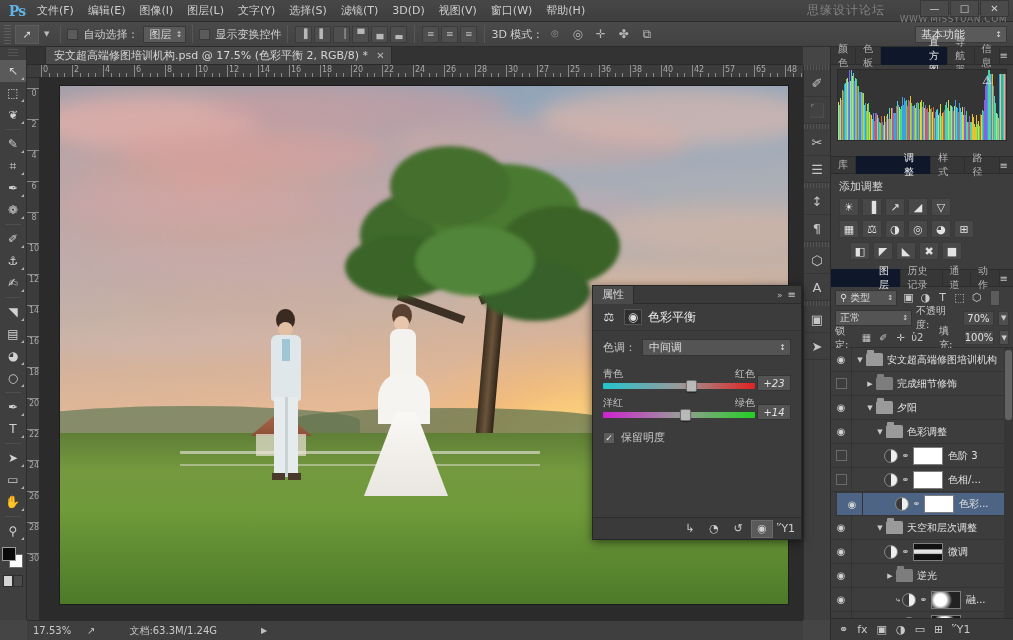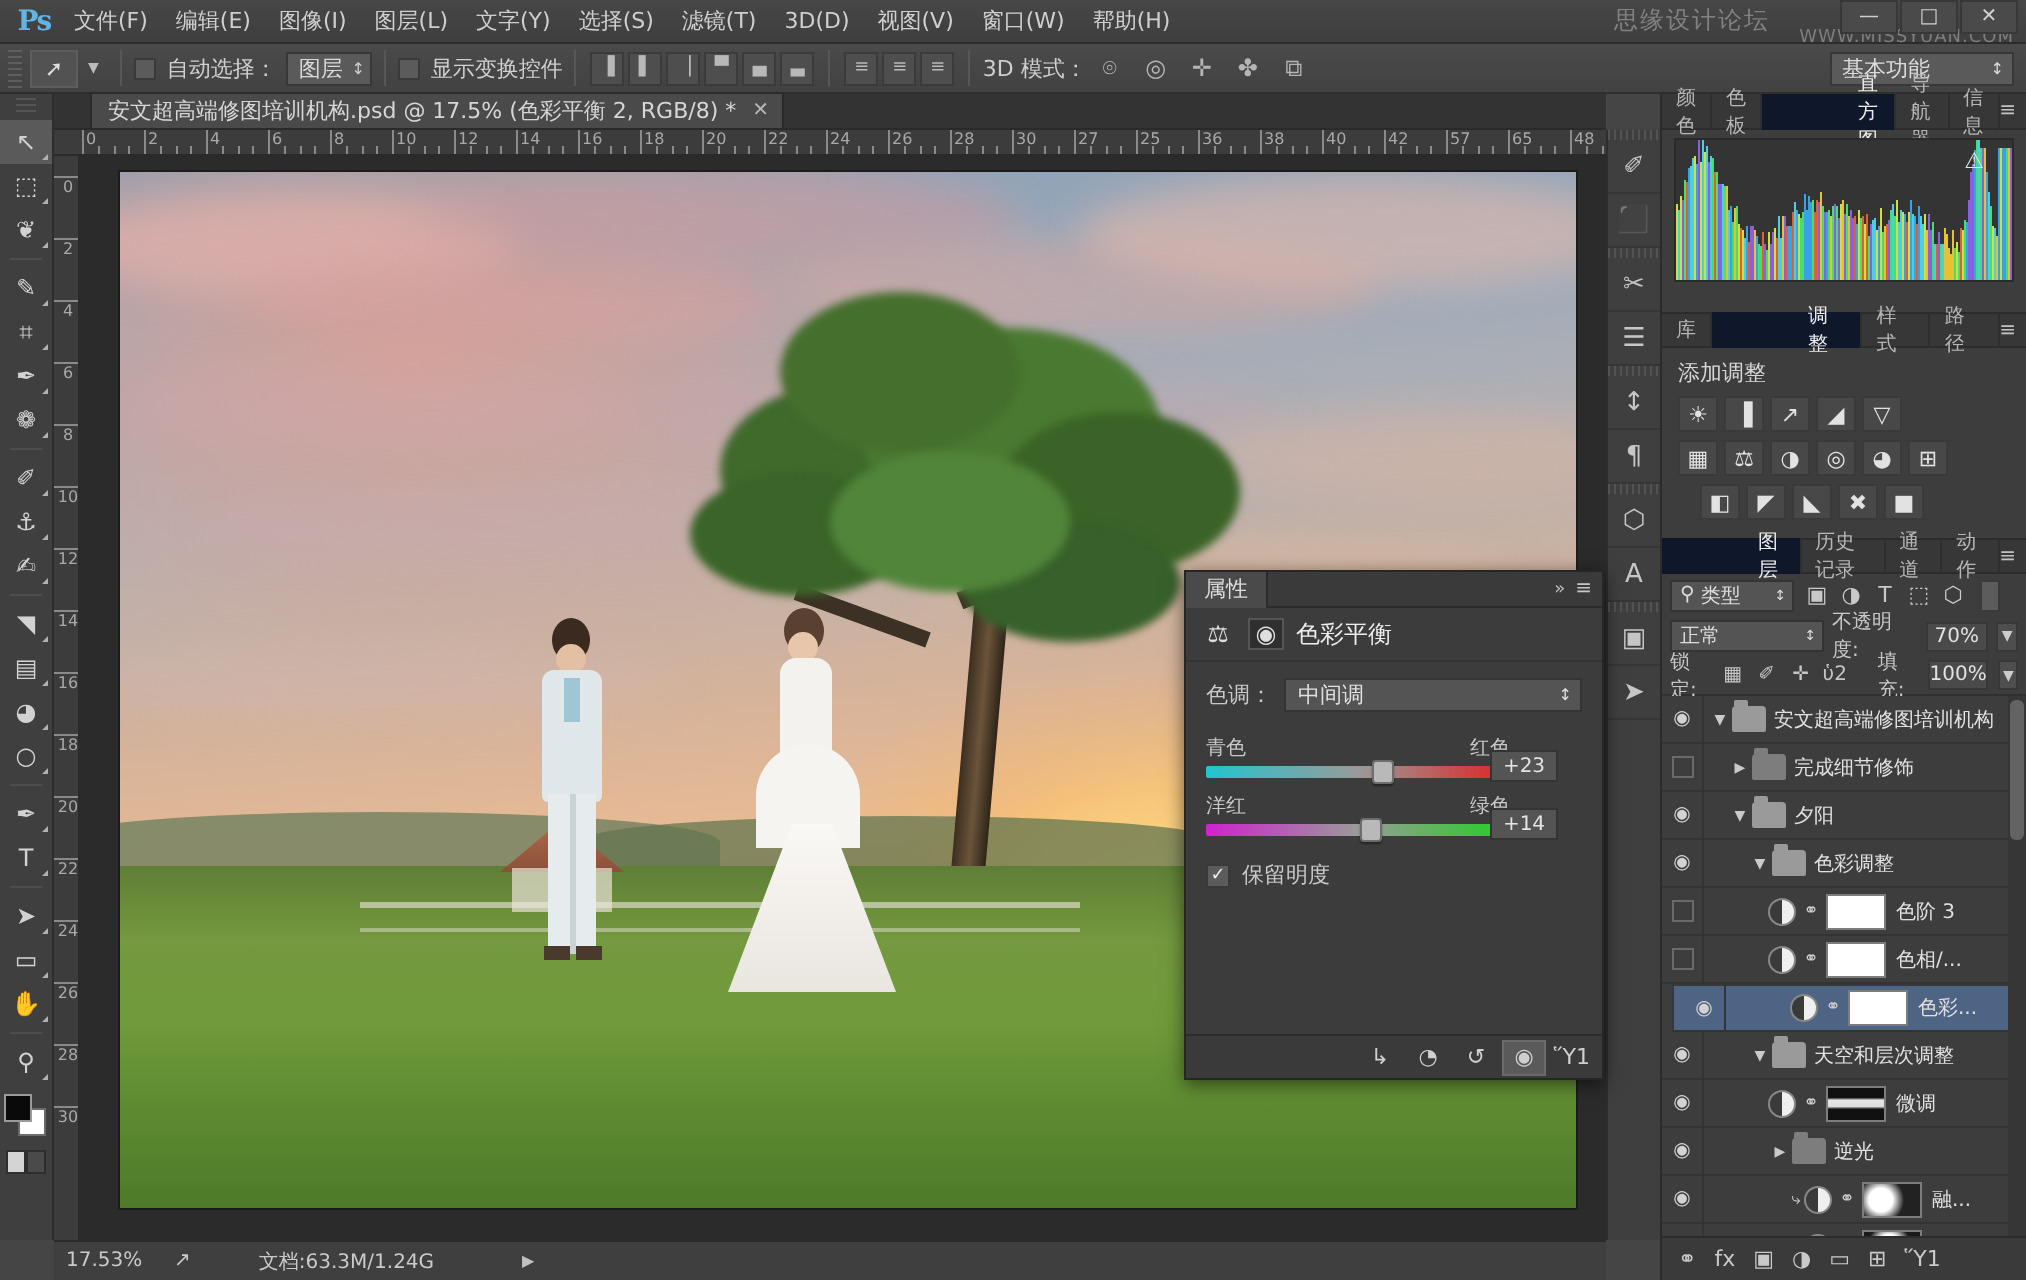--- a/index.html
+++ b/index.html
@@ -132,23 +132,23 @@
   .row-tone { display:flex; align-items:center; gap:6px; margin-bottom:11px; }
   .tone-sel { flex:1; height:17px; background:#545454; border:1px solid #343434; color:#dfdfdf;
     font-size:11px; display:flex; align-items:center; padding:0 14px 0 6px; position:relative; }
   .tone-sel:after { content:"\2195"; position:absolute; right:4px; font-size:8px; }
   .slgroup { margin-bottom:7px; position:relative; }
   .sl-labels { display:flex; justify-content:space-between; font-size:10px; margin-bottom:2px;
     width:152px; }
   .sl-track { width:152px; height:6px; border-radius:1px; position:relative; }
   .sl-knob { position:absolute; top:-3px; width:11px; height:12px; background:#b9b9b9;
     border:1px solid #6d6d6d; border-radius:2px; box-shadow:0 1px 1px rgba(0,0,0,.4); }
-  .sl-val { position:absolute; right:12px; top:10px; width:34px; height:16px; background:#545454;
+  .sl-val { position:absolute; right:0; top:10px; width:34px; height:16px; background:#545454;
     border:1px solid #343434; color:#e4e4e4; font-size:10px; display:flex; align-items:center;
-    justify-content:center; }
+    justify-content:center;font-style:italic; }
   .prelum { display:flex; align-items:center; gap:6px; margin-top:12px; }
   .chk { width:12px; height:12px; background:#5c5c5c; border:1px solid #393939;
     display:flex; align-items:center; justify-content:center; font-size:9px; color:#f0f0f0; }
   .props-footer { position:absolute; left:0; bottom:0; width:100%; height:22px;
     background:#3a3a3a; border-top:1px solid #2c2c2c; display:flex; align-items:center;
     justify-content:flex-end; padding-right:4px; gap:2px; }
   .pf-btn { width:22px; height:18px; display:flex; align-items:center; justify-content:center;
     color:#cfcfcf; font-size:11px; }
   .pf-btn.on { background:#5a5a5a; border:1px solid #6a6a6a; }
 

